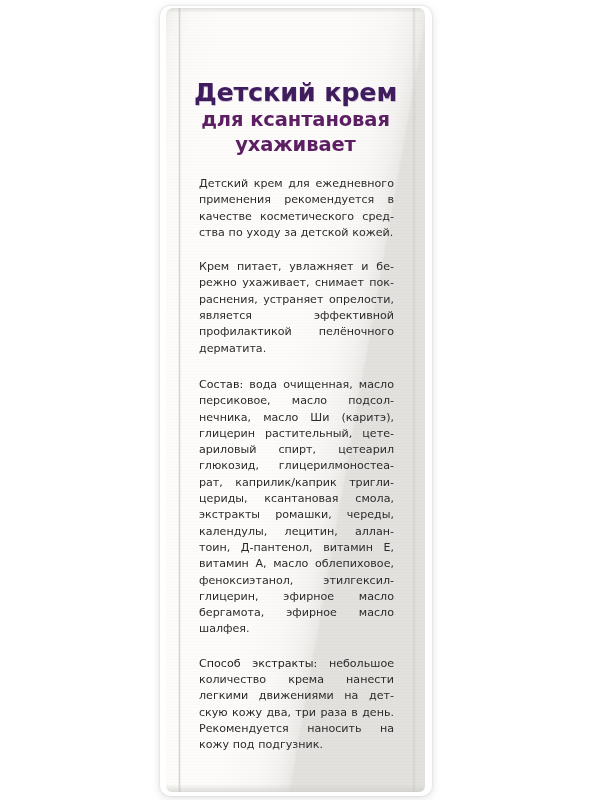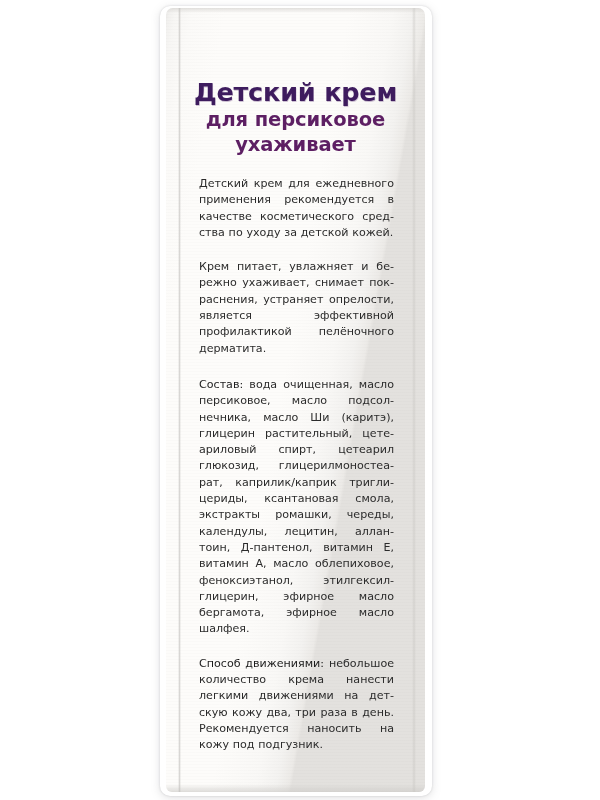--- a/index.html
+++ b/index.html
@@ -167,32 +167,32 @@
     <div class="texture"></div>
     <div class="edge-top"></div>
     <div class="edge-bottom"></div>
     <div class="crease-left"></div>
     <div class="crease-right"></div>
 
     <div class="content">
 
       <div class="title-block">
         <div class="title-main">Детский крем</div>
-        <div class="title-sub">для персиковое</div>
+        <div class="title-sub">для ксантановая</div>
         <div class="title-sub">ухаживает</div>
       </div>
 
       <div class="body-col">
 
         <p class="para p-intro">Детский крем для ежедневного применения рекомендуется в качестве косметического сред­ства по уходу за детской кожей.</p>
 
         <p class="para p-benefit">Крем питает, увлажняет и бе­режно ухаживает, снимает пок­раснения, устраняет опрело­сти, является эффективной профилактикой пелёночного дерматита.</p>
 
         <p class="para p-ingredients"><b>Состав:</b><span> вода очищенная, масло персиковое, масло подсол­нечника, масло Ши (каритэ), глицерин растительный, цете­ариловый спирт, цетеарил глюкозид, глицерилмоностеа­рат, каприлик/каприк тригли­цериды, ксантановая смола, экстракты ромашки, череды, календулы, лецитин, аллан­тоин, Д-пантенол, витамин Е, витамин А, масло облепиховое, феноксиэтанол, этилгексил­глицерин, эфирное масло бергамота, эфирное масло шалфея.</span></p>
 
-        <p class="para p-usage"><b>Способ движениями:</b><span> неболь­шое количество крема нанести легкими движениями на дет­скую кожу два, три раза в день. Рекомендуется наносить на кожу под подгузник.</span></p>
+        <p class="para p-usage"><b>Способ экстракты:</b><span> неболь­шое количество крема нанести легкими движениями на дет­скую кожу два, три раза в день. Рекомендуется наносить на кожу под подгузник.</span></p>
 
       </div>
 
     </div>
   </div>
 
 </div>
 
 </body></html>

